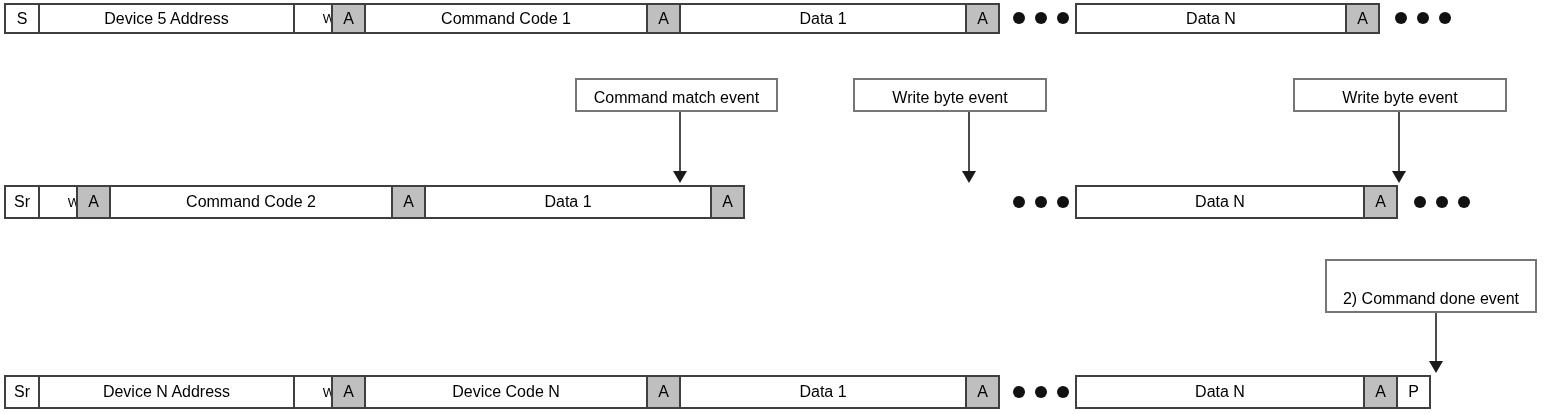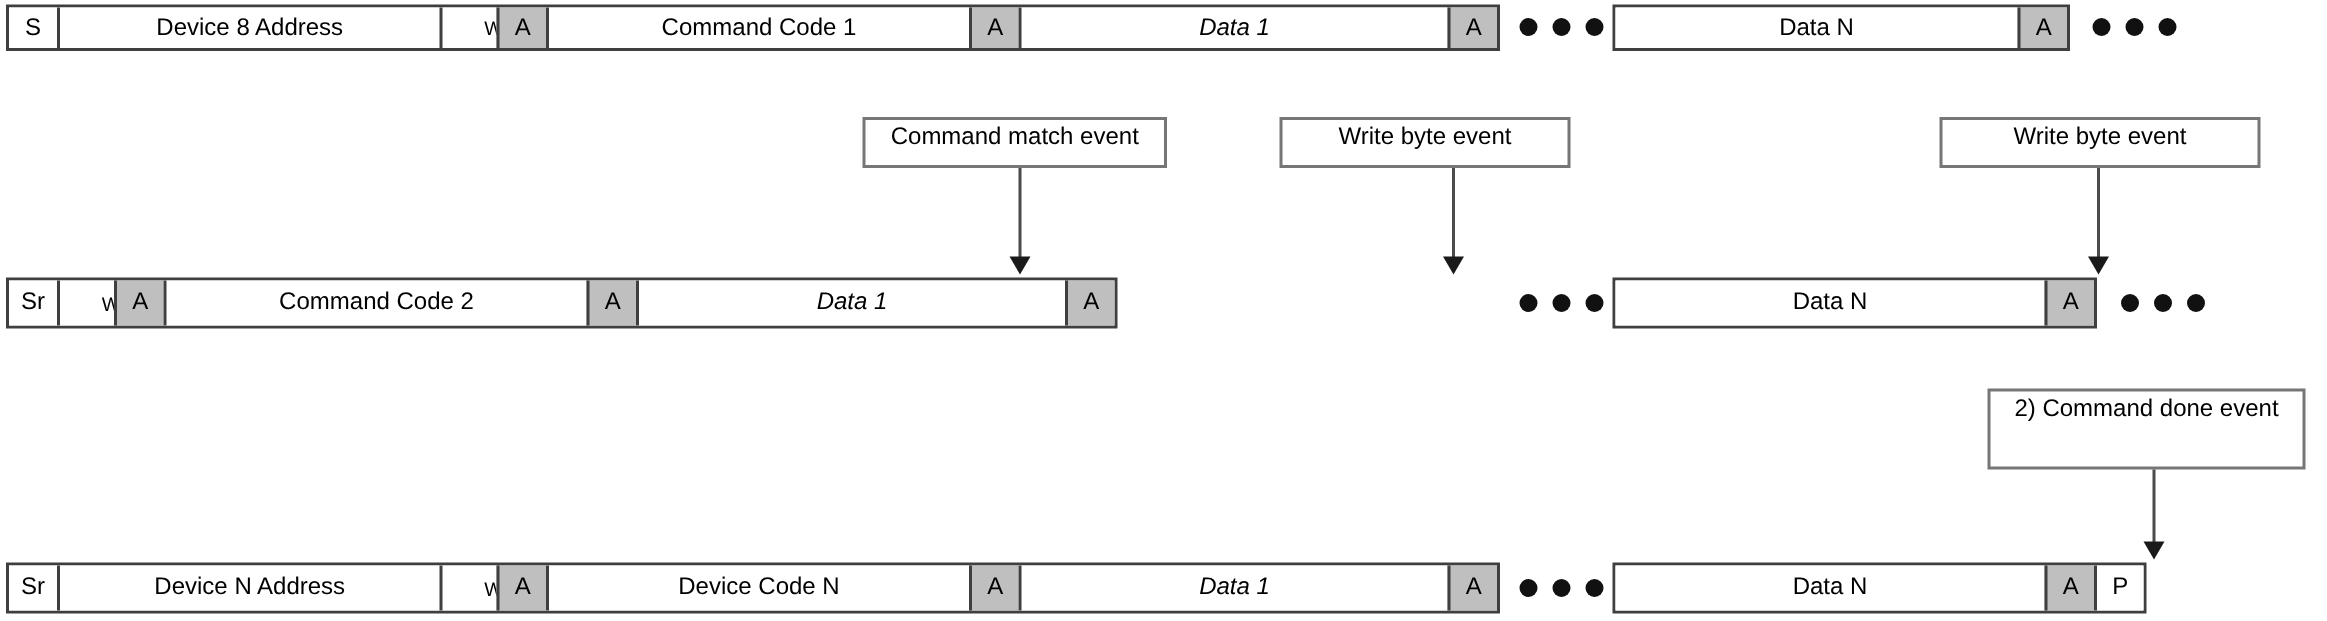--- a/index.html
+++ b/index.html
@@ -24,47 +24,47 @@
     font-size:16px;white-space:nowrap;background:#ffffff;
   }
   .cell:first-child{border-left:none;}
   .ack{background:var(--ack);}
   .small{font-size:13px;}
   .w-start{width:32px;}
   .w-addr{width:255px;}
   .w-wr{width:33px;padding-left:36px;}
   .w-ack{width:33px;}
   .w-cmd{width:282px;}
-  .w-data1{width:286px;font-style:italic;}
+  .w-data1{width:286px;}
   .w-dataN1{width:268px;}
   .w-dataN{width:286px;}
   .w-p{width:33px;}
   .dots{position:absolute;display:flex;gap:10px;}
   .dot{width:12px;height:12px;border-radius:50%;background:#111111;}
   .callout{
     position:absolute;box-sizing:border-box;background:#ffffff;
     border:2px solid var(--callout-line);
-    display:flex;flex-direction:column;align-items:center;justify-content:flex-start;
+    display:flex;flex-direction:column;align-items:center;justify-content:flex-end;
     font-size:16px;line-height:24px;white-space:nowrap;
   }
   .stem{position:absolute;width:2px;background:#4b4b4b;}
   .head{
     position:absolute;width:0;height:0;
     border-left:7px solid transparent;border-right:7px solid transparent;
     border-top:12px solid var(--arrow);
   }
 </style>
 </head>
 <body>
 
 <div id="canvas">
 
   <div class="seg" style="left:4px;top:3px;height:31px;">
     <div class="cell w-start">S</div>
-    <div class="cell w-addr">Device 8 Address</div>
+    <div class="cell w-addr">Device 5 Address</div>
     <div class="cell w-wr small">Wr</div>
     <div class="cell w-ack ack">A</div>
     <div class="cell w-cmd">Command Code 1</div>
     <div class="cell w-ack ack">A</div>
     <div class="cell w-data1">Data 1</div>
     <div class="cell w-ack ack">A</div>
   </div>
   <div class="dots" style="left:1013px;top:12px;">
     <div class="dot"></div>
     <div class="dot"></div>

